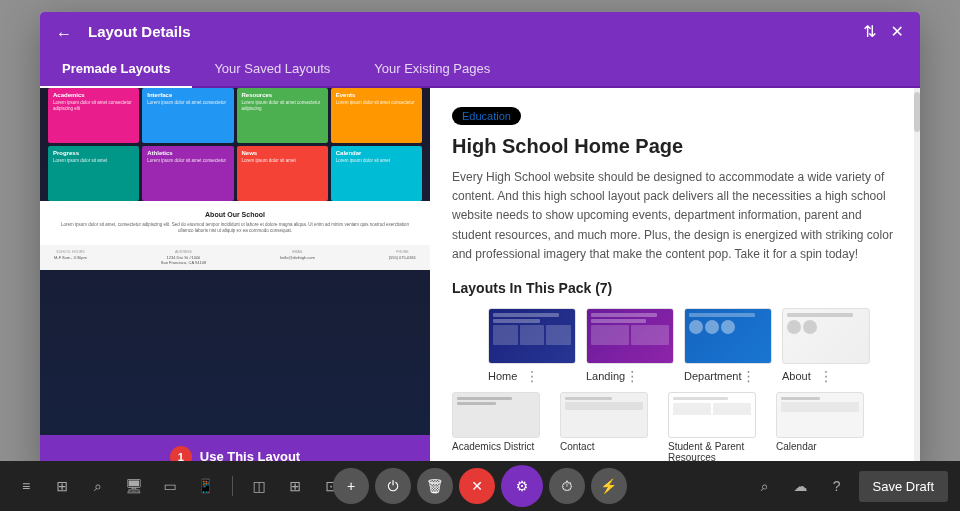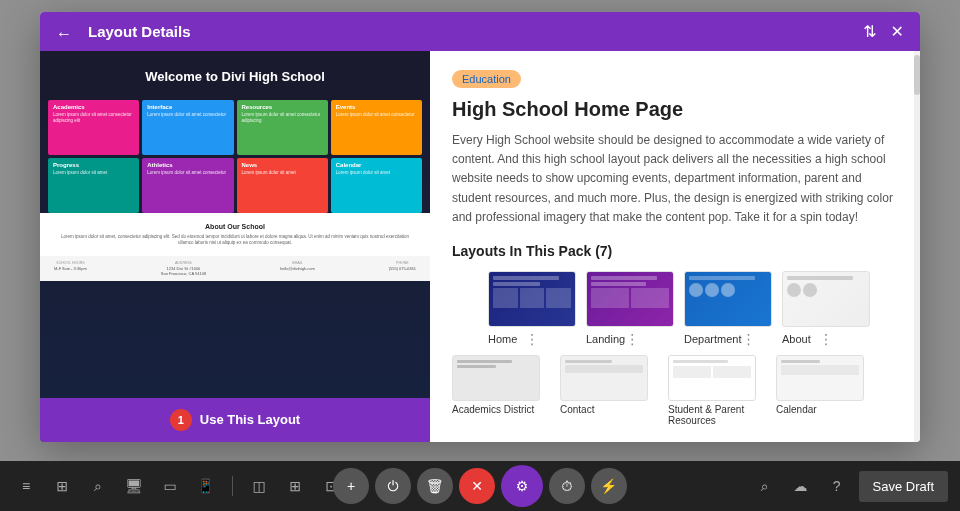--- a/index.html
+++ b/index.html
@@ -248,21 +248,21 @@
     }
 
     
     .info-panel {
       flex: 1;
       padding: 18px 22px 16px;
       overflow-y: auto;
     }
     .category-badge {
       display: inline-block;
-      background: #fdba74;
+      background: #000000;
       color: #1565c0;
       font-size: 11px;
       padding: 3px 10px;
       border-radius: 12px;
       margin-bottom: 10px;
     }
     .layout-title {
       font-size: 20px;
       font-weight: 700;
       color: #222;
@@ -507,29 +507,31 @@
       <div class="modal-header-left">
         <span class="back-icon">←</span>
         <span class="modal-title">Layout Details</span>
       </div>
       <div class="modal-header-right">
         <button class="header-icon-btn">⇅</button>
         <button class="header-icon-btn">✕</button>
       </div>
     </div>
 
+    <div class="tabs-bar">
+      <div class="tab active">Premade Layouts</div>
+      <div class="tab">Your Saved Layouts</div>
+      <div class="tab">Your Existing Pages</div>
+    </div>
 
     <div class="modal-body">
 
       <div class="preview-panel">
         <div class="preview-image">
 
-          <div class="preview-header-section">
-            <h2>Welcome to Divi High School</h2>
-          </div>
           <div class="preview-grid">
             <div class="preview-card card-pink">
               <div class="preview-card-title">Academics</div>
               <div class="preview-card-text">Lorem ipsum dolor sit amet consectetur adipiscing elit</div>
             </div>
             <div class="preview-card card-blue">
               <div class="preview-card-title">Interface</div>
               <div class="preview-card-text">Lorem ipsum dolor sit amet consectetur</div>
             </div>
             <div class="preview-card card-green">

